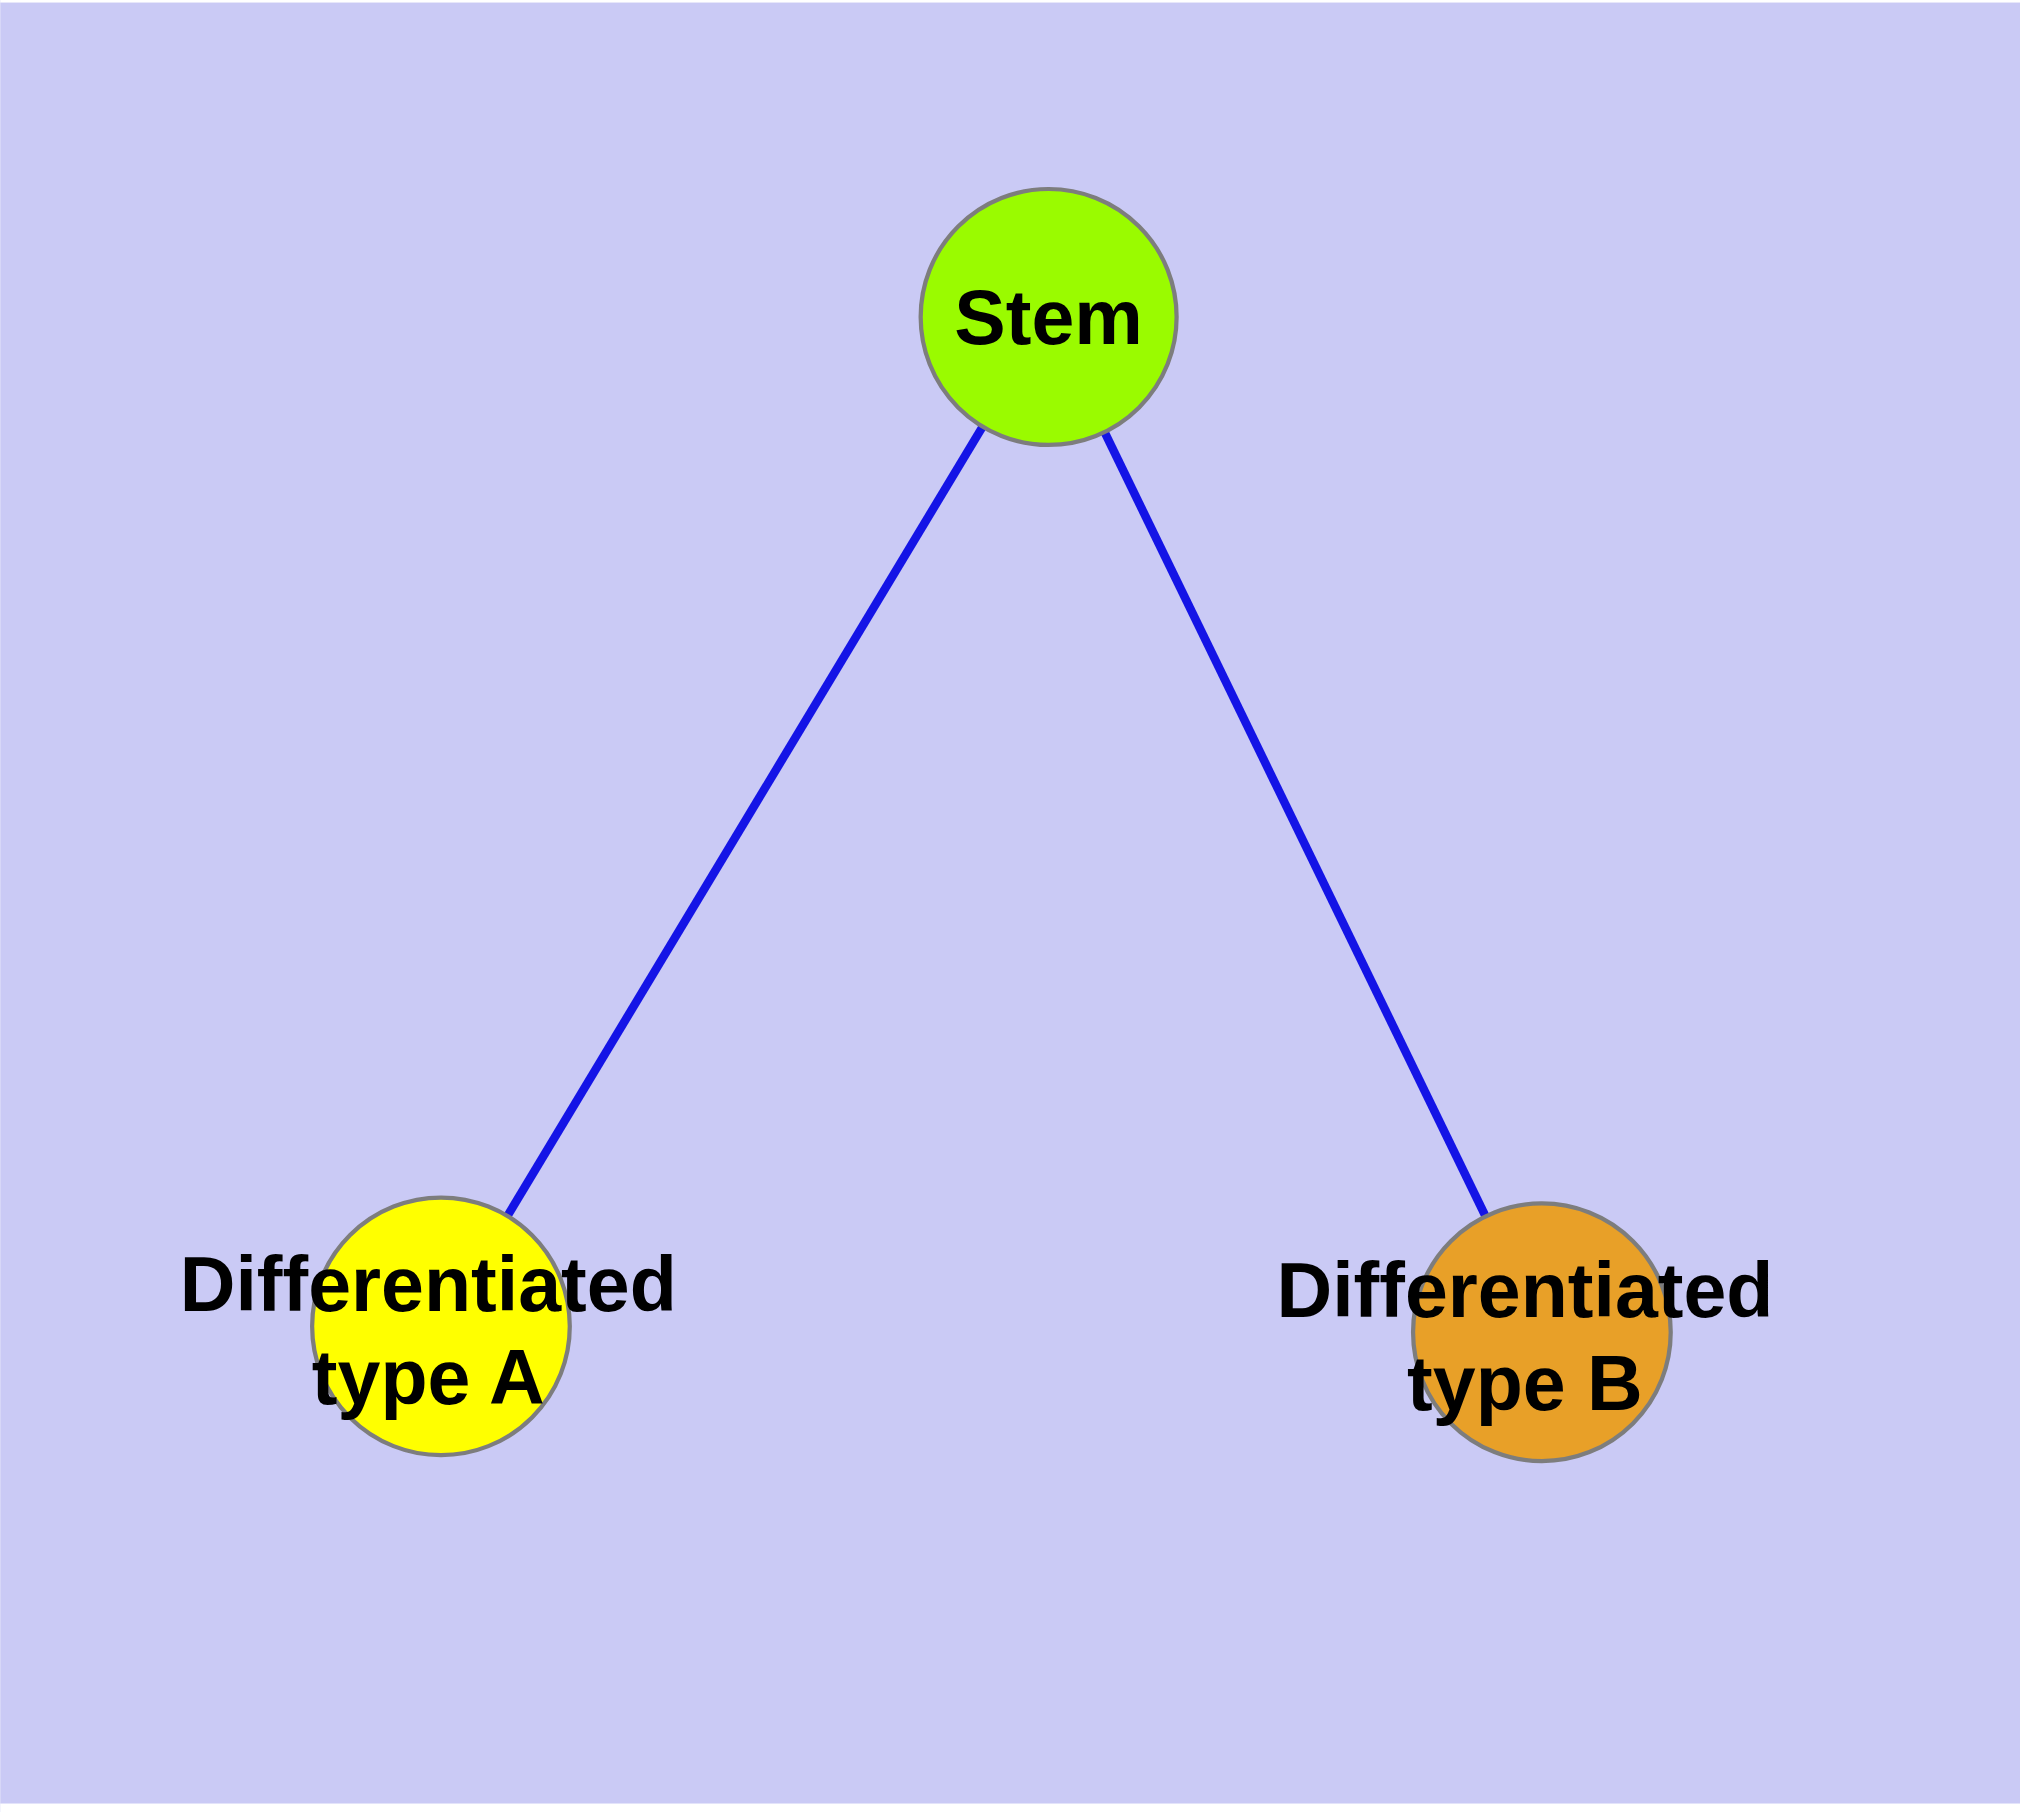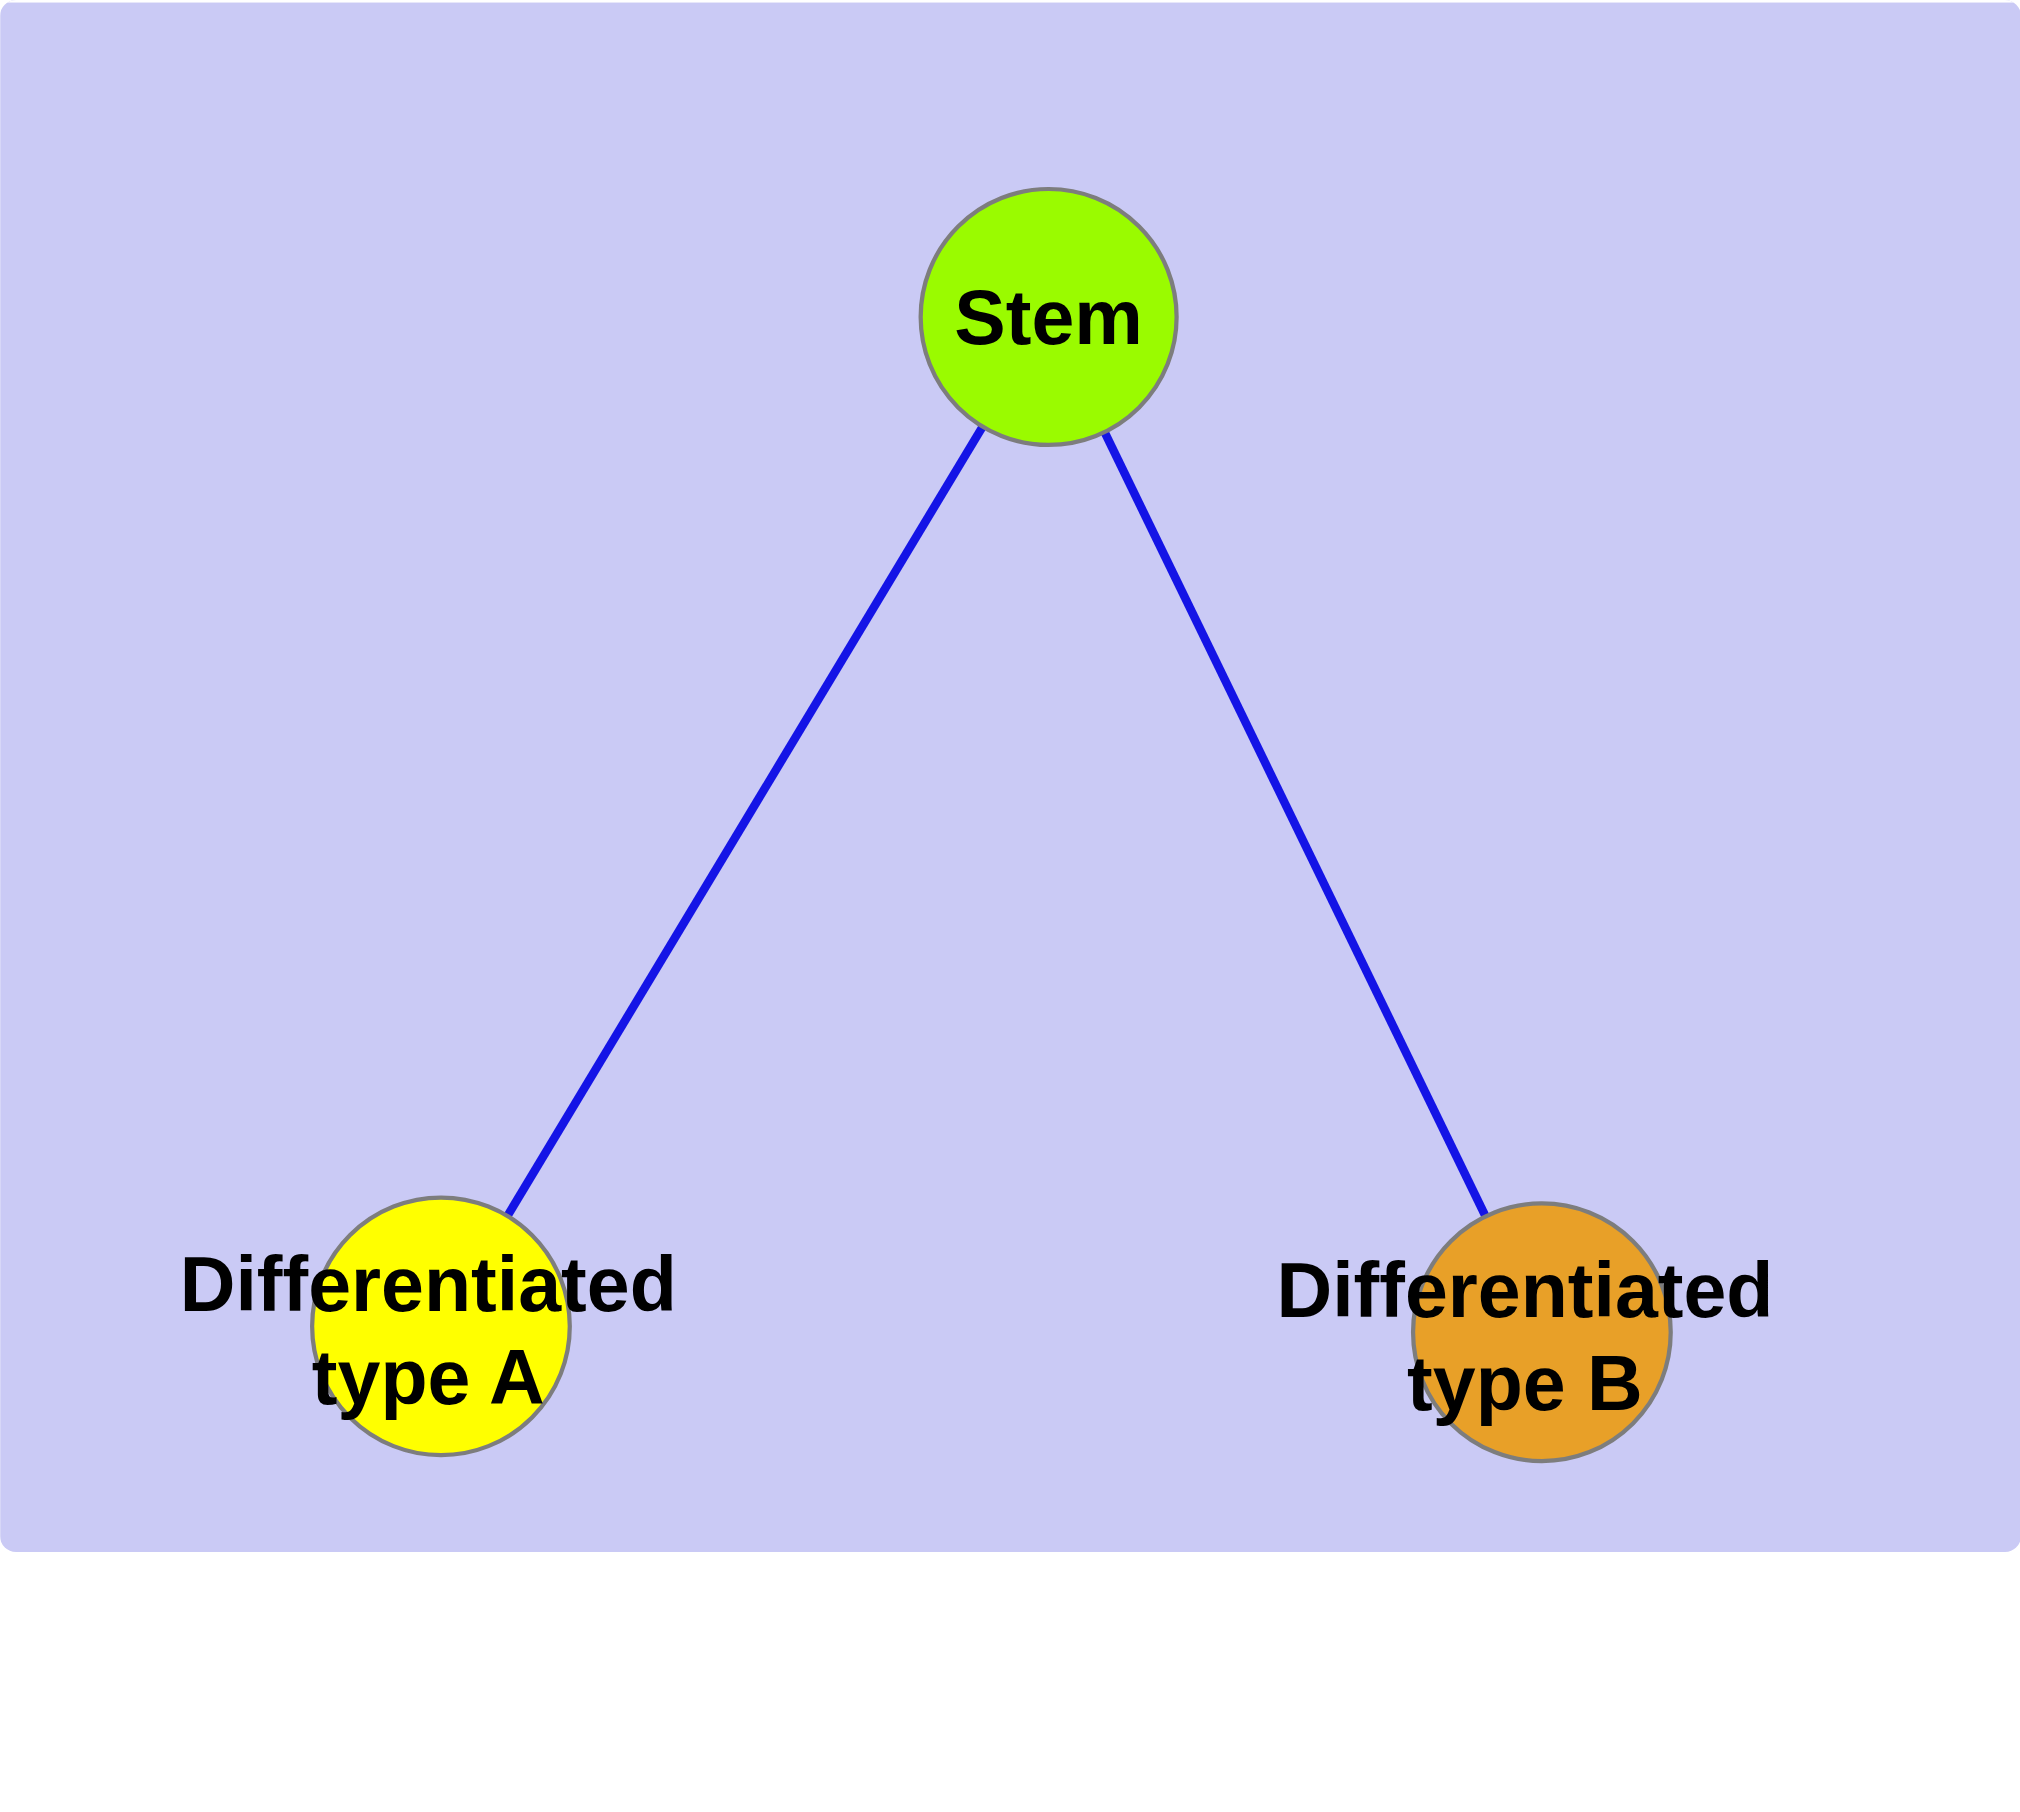--- a/index.html
+++ b/index.html
@@ -3,23 +3,22 @@
 <meta charset="utf-8">
 <style>
   html, body {
     margin: 0;
     padding: 0;
     background: #ffffff;
   }
   .stage {
     position: relative;
     width: 2021px;
-    height: 1552px;
+    height: 1812px;
     overflow: hidden;
-    border-radius: 16px;
   }
   svg {
     display: block;
   }
   .node-label {
     font-family: "Liberation Sans", "DejaVu Sans", sans-serif;
     font-weight: bold;
     font-size: 91px;
     text-anchor: middle;
   }

